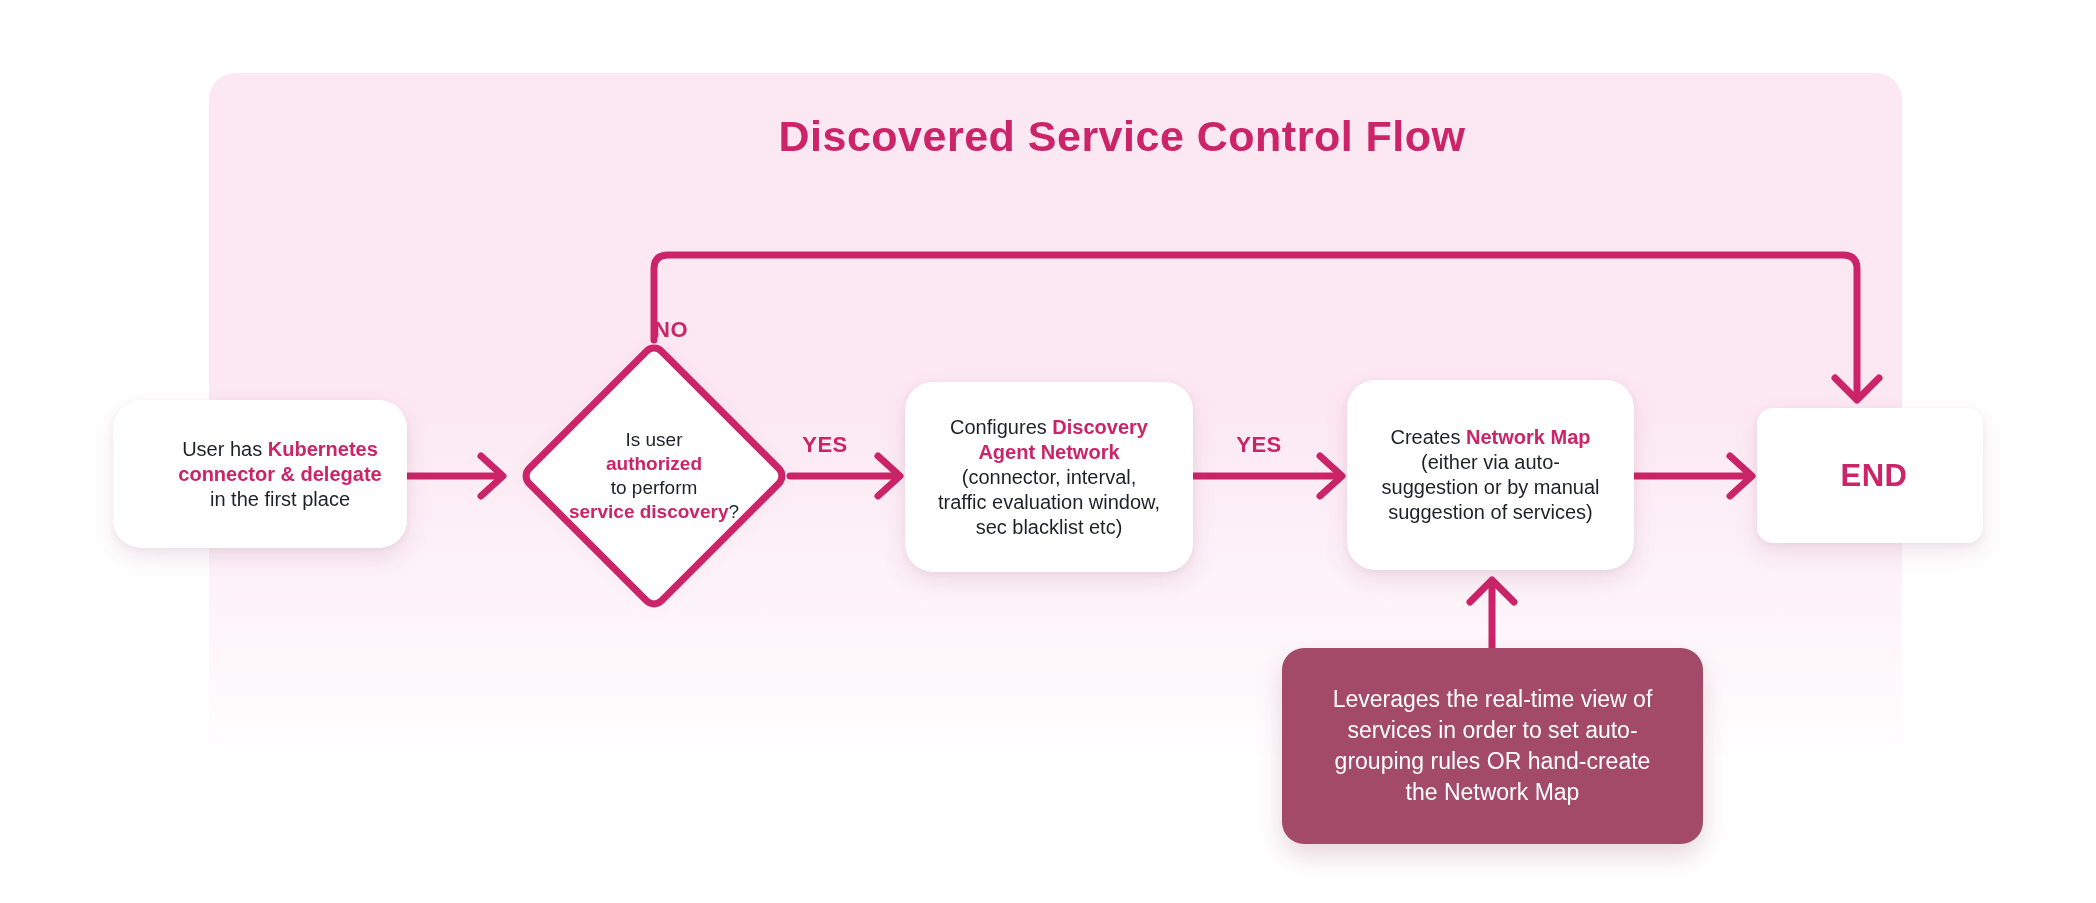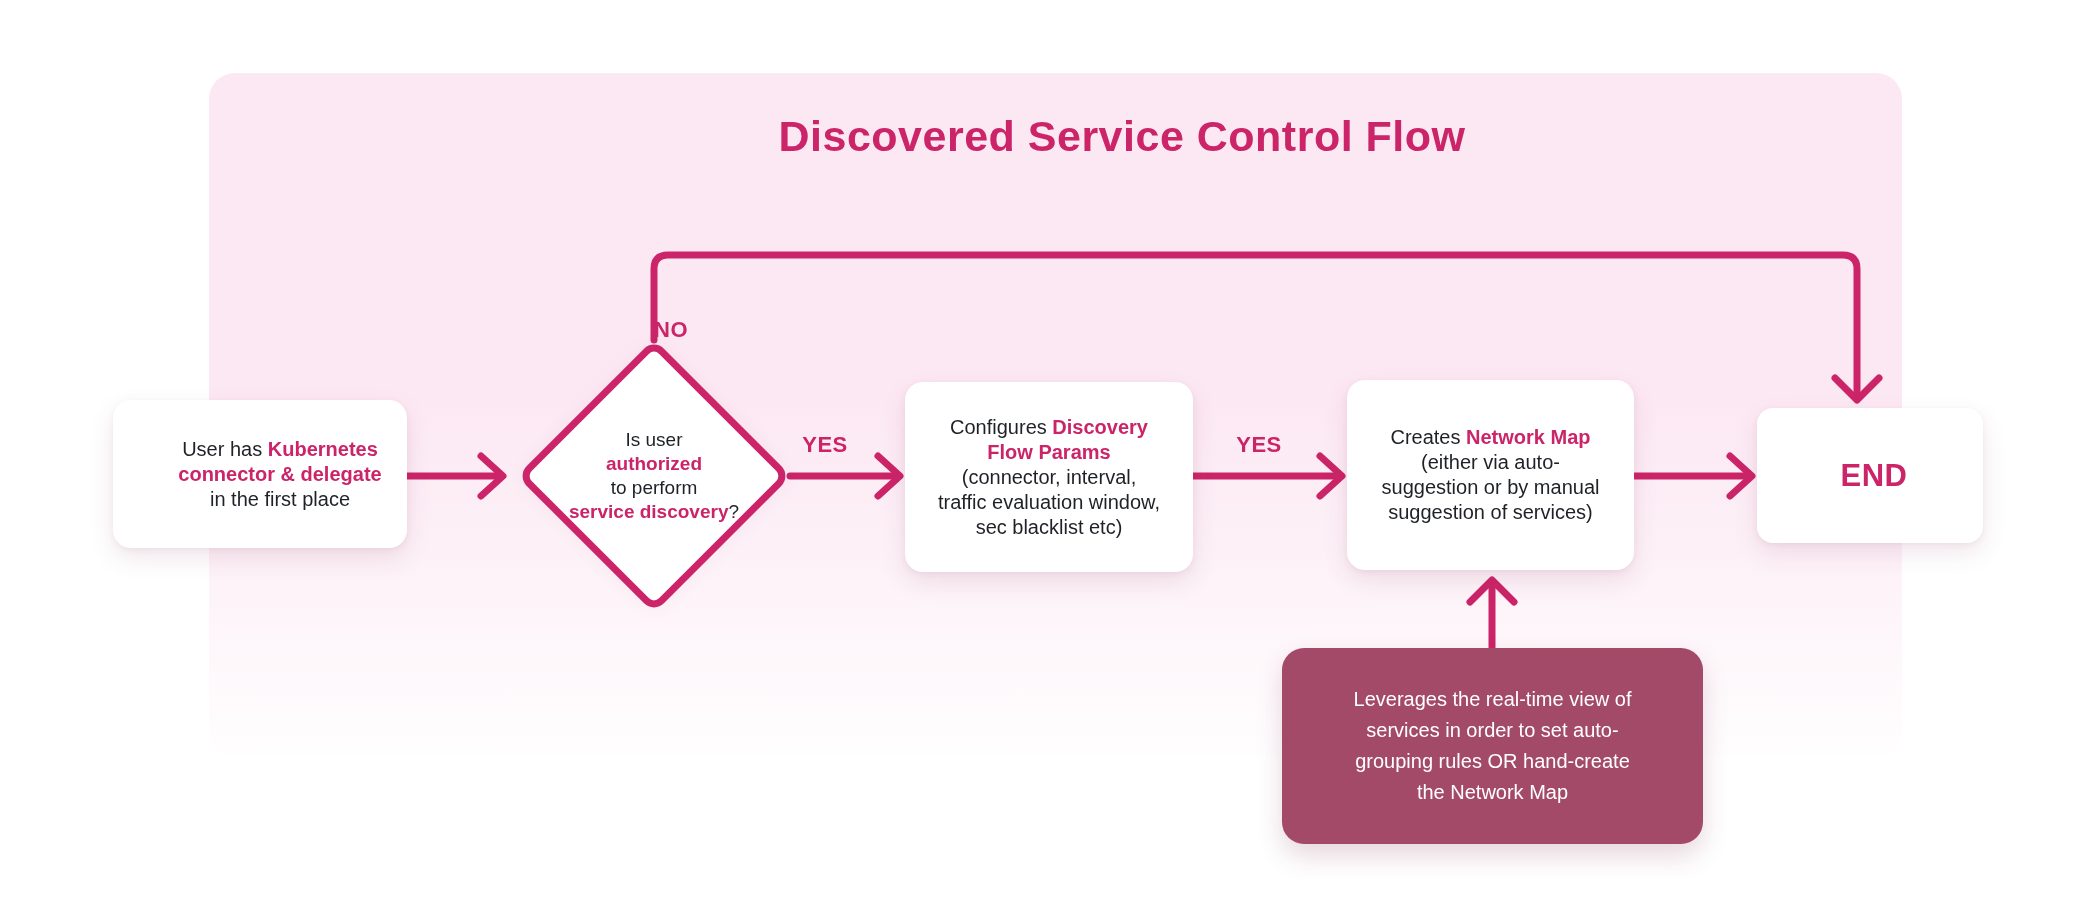--- a/index.html
+++ b/index.html
@@ -48,21 +48,21 @@
   .node{
     position:absolute;
     display:flex;
     align-items:center;
     justify-content:center;
     text-align:center;
     z-index:2;
   }
   .box{
     background:#ffffff;
-    border-radius:18px;
+    border-radius:28px;
     box-shadow:0 10px 24px rgba(140,60,95,.12),0 2px 6px rgba(140,60,95,.07);
     color:var(--text-dark);
     font-size:20px;
     line-height:25px;
   }
   .node-start{left:113px;top:400px;width:294px;height:148px;padding-left:40px;}
   .node-configure{left:905px;top:382px;width:288px;height:190px;}
   .node-create{left:1347px;top:380px;width:287px;height:190px;}
   .node-end{left:1757px;top:408px;width:226px;height:135px;border-radius:16px;padding-left:8px;}
   .end-label{
@@ -91,21 +91,21 @@
     text-align:center;
     color:var(--text-dark);
     font-size:19px;
     line-height:24px;
   }
   .node-note{
     left:1282px;top:648px;width:421px;height:196px;
     background:var(--note-bg);
     border-radius:22px;
     color:#ffffff;
-    font-size:20px;
+    font-size:23px;
     line-height:31px;
     box-shadow:0 12px 26px rgba(120,40,70,.18);
   }
   .flow-label{
     position:absolute;
     width:80px;
     text-align:center;
     color:var(--accent);
     font-weight:700;
     font-size:22px;
@@ -155,21 +155,21 @@
 
   <div class="node box node-start">
     <div class="node-text"><span>User has </span><span class="accent">Kubernetes</span><br><span class="accent">connector &amp; delegate</span><br><span>in the first place</span></div>
   </div>
 
   <div class="diamond">
     <div class="diamond-inner"><span>Is user</span><br><span class="accent">authorized</span><br><span>to perform</span><br><span class="accent">service discovery</span><span>?</span></div>
   </div>
 
   <div class="node box node-configure">
-    <div class="node-text"><span>Configures </span><span class="accent">Discovery</span><br><span class="accent">Flow Params</span><br><span>(connector, interval,</span><br><span>traffic evaluation window,</span><br><span>sec blacklist etc)</span></div>
+    <div class="node-text"><span>Configures </span><span class="accent">Discovery</span><br><span class="accent">Agent Network</span><br><span>(connector, interval,</span><br><span>traffic evaluation window,</span><br><span>sec blacklist etc)</span></div>
   </div>
 
   <div class="node box node-create">
     <div class="node-text"><span>Creates </span><span class="accent">Network Map</span><br><span>(either via auto-</span><br><span>suggestion or by manual</span><br><span>suggestion of services)</span></div>
   </div>
 
   <div class="node box node-end">
     <span class="end-label">END</span>
   </div>
 

